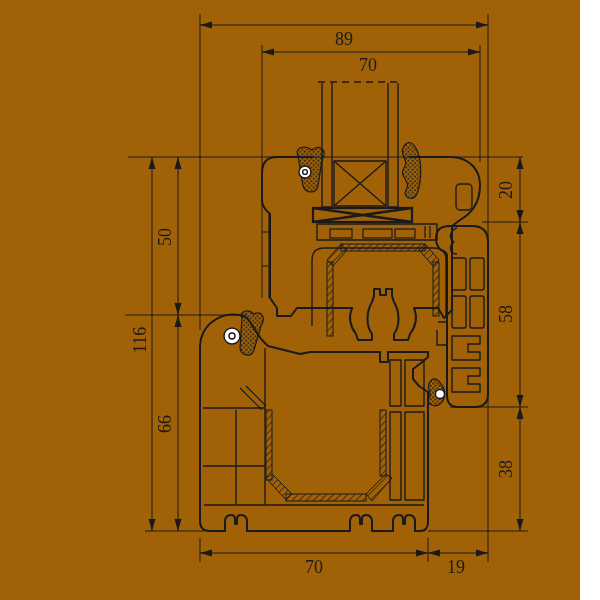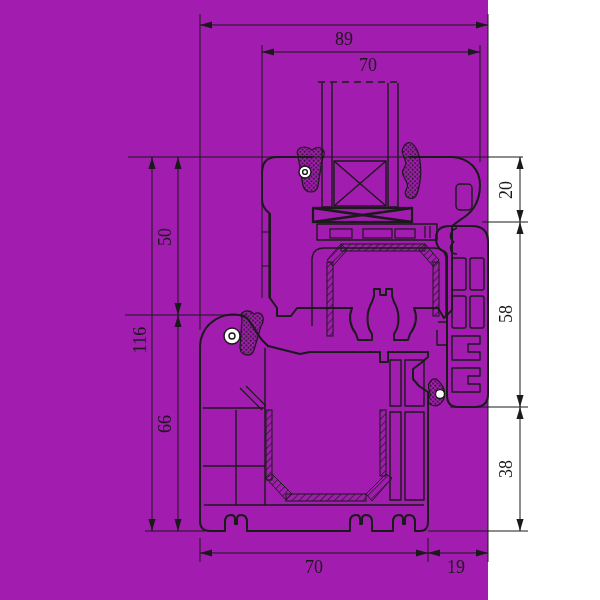--- a/index.html
+++ b/index.html
@@ -1,16 +1,16 @@
 <!DOCTYPE html>
 <html><head>
 <meta charset="utf-8">
 <style>
   html,body{margin:0;padding:0;background:#ffffff;width:600px;height:600px;overflow:hidden;}
-  .canvas{width:488px;height:600px;background:#a21caf;}
+  .canvas{width:580px;height:600px;background:#a16207;}
   svg{display:block;}
   .dim-line{stroke:#1a1a1a;stroke-width:1;fill:none;}
   .ext-line{stroke:#1a1a1a;stroke-width:1;fill:none;}
   .outline{stroke:#1a1a1a;stroke-width:2;fill:none;stroke-linejoin:round;stroke-linecap:round;}
   .inner{stroke:#1a1a1a;stroke-width:1.4;fill:none;stroke-linejoin:round;}
   .thin{stroke:#1a1a1a;stroke-width:1.2;fill:none;}
   .steel{fill:url(#hatch);stroke:#1a1a1a;stroke-width:1;}
   .gasket{fill:url(#stip);stroke:#1a1a1a;stroke-width:1.2;}
   .bulb{fill:#ffffff;stroke:#1a1a1a;stroke-width:1.4;}
   .dim-text{font-family:"Liberation Serif","DejaVu Serif",serif;font-size:18px;fill:#1a1a1a;}

